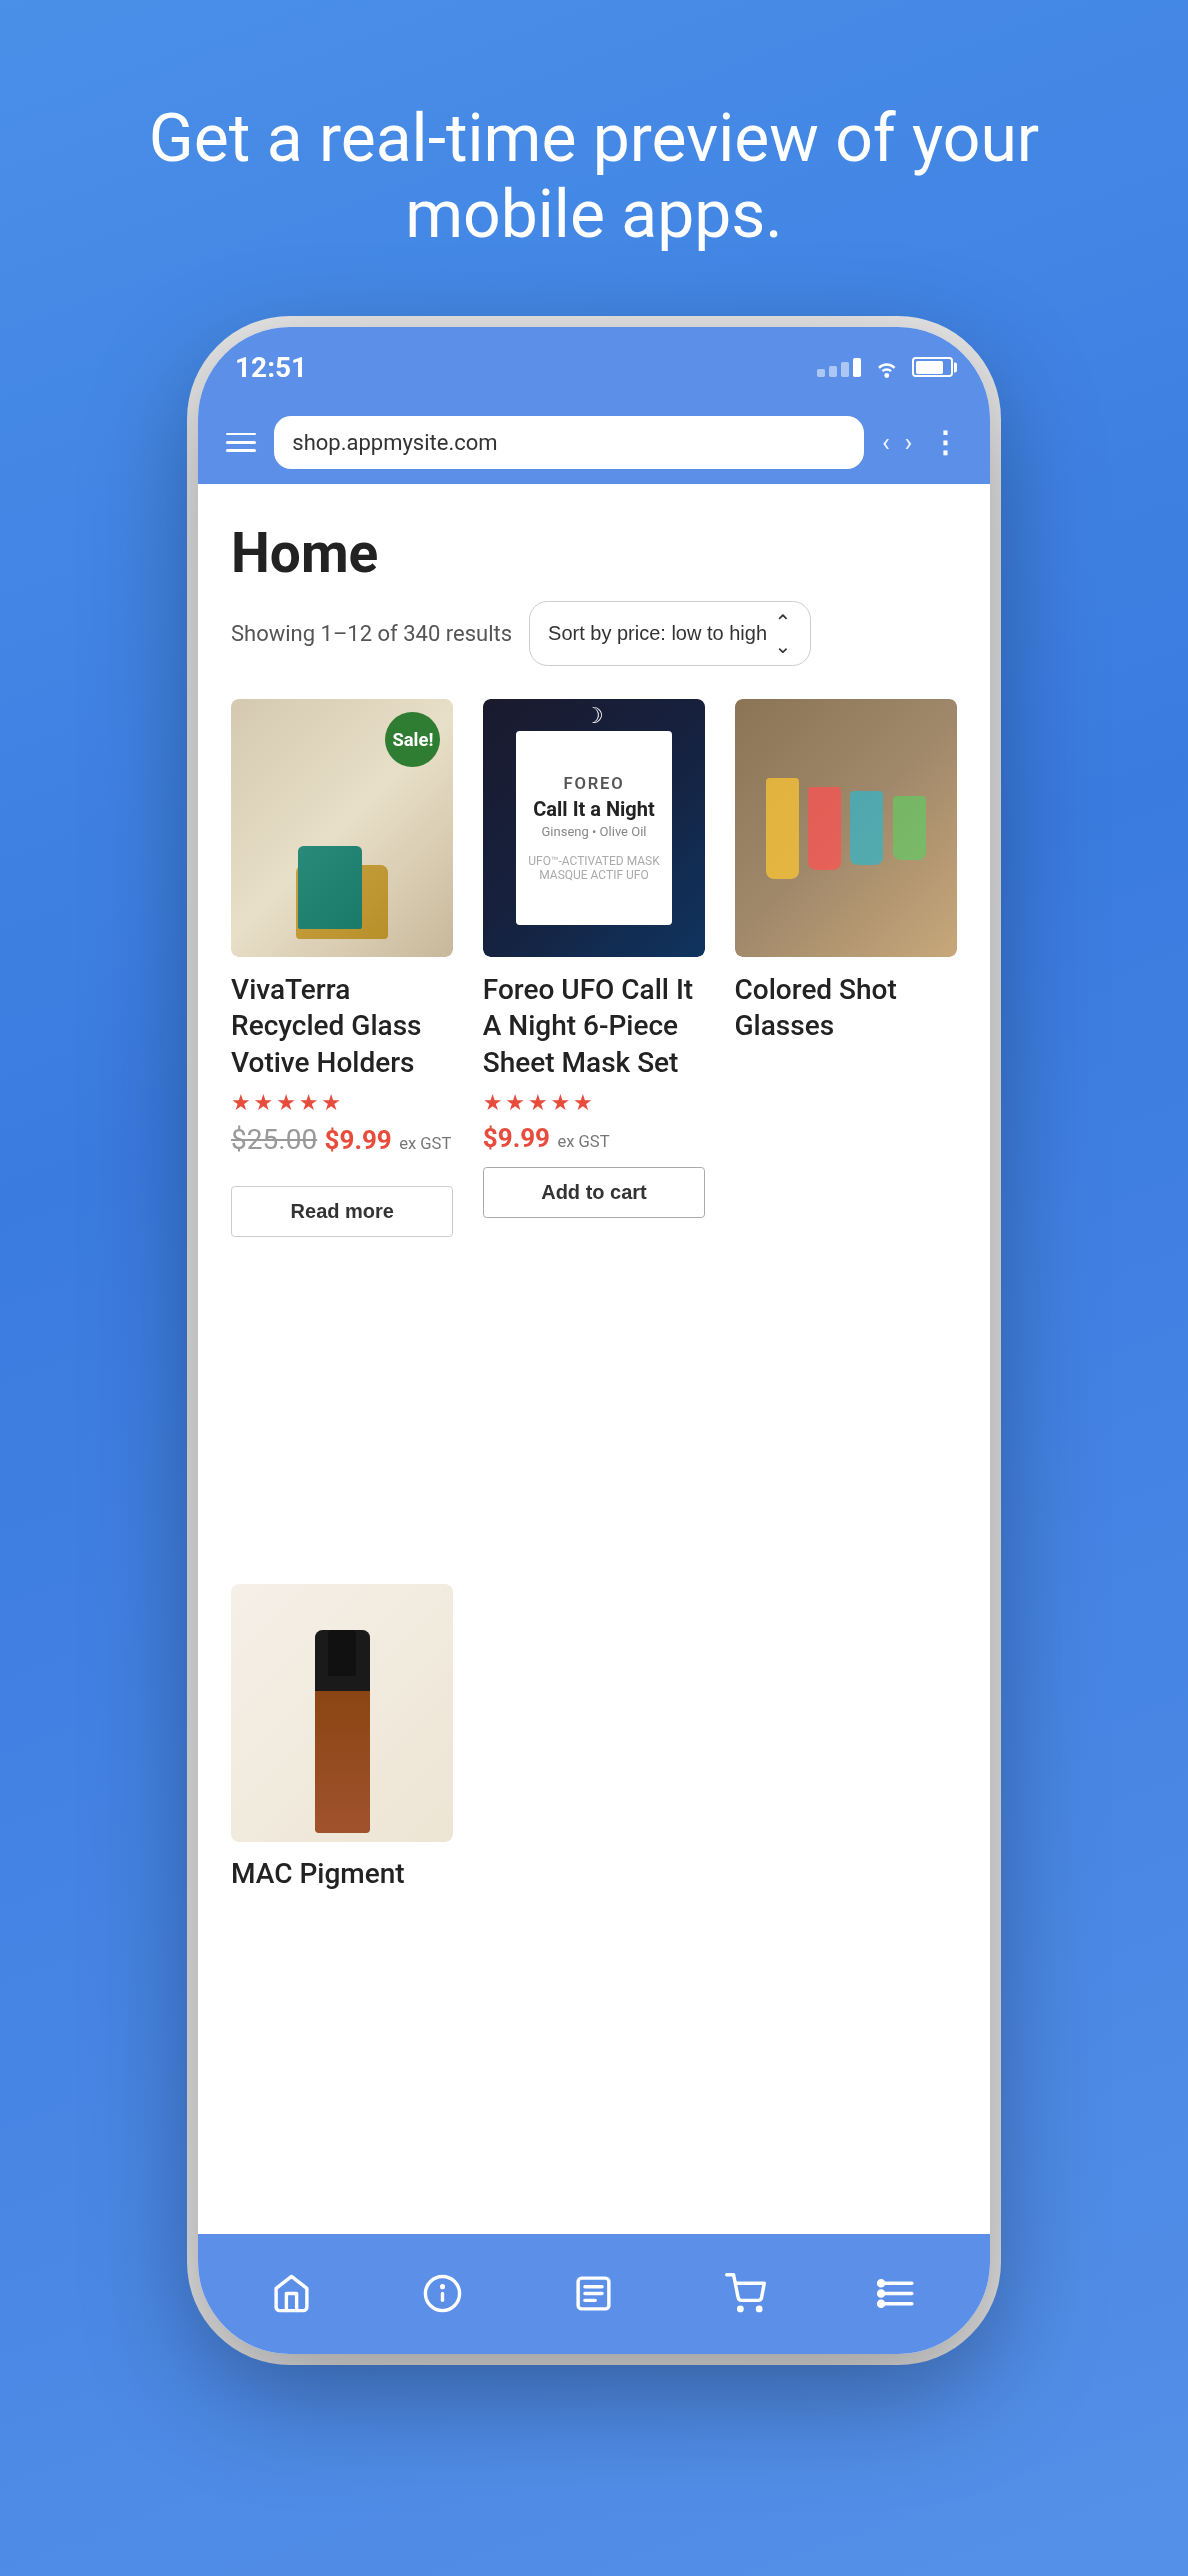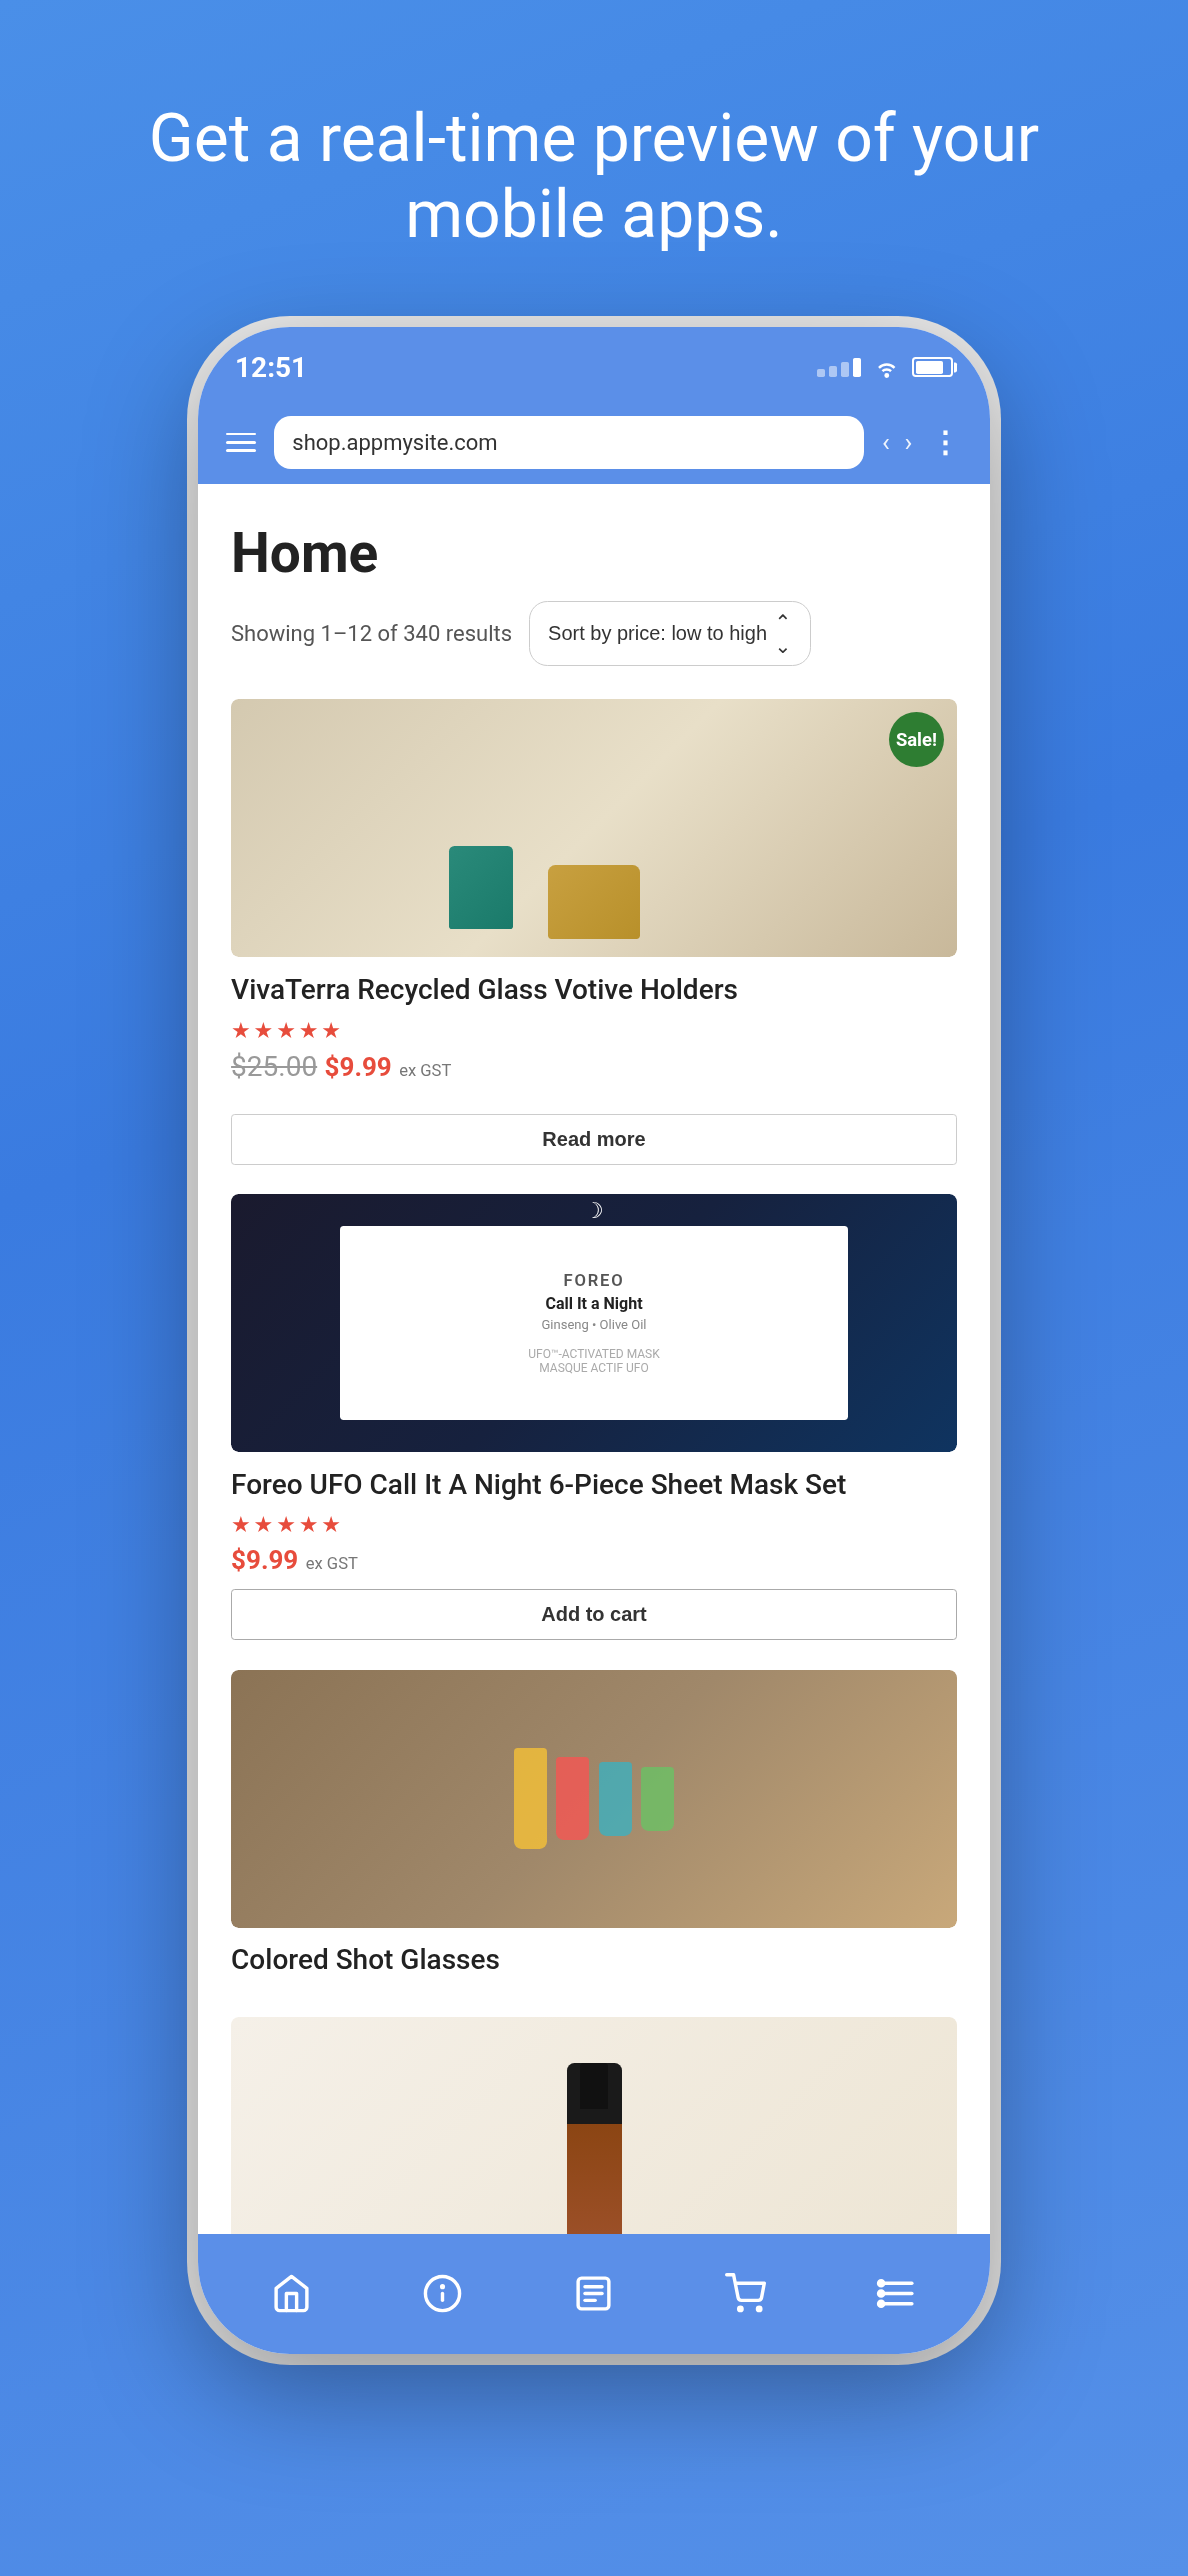--- a/index.html
+++ b/index.html
@@ -208,21 +208,21 @@
       background: white;
       cursor: pointer;
       display: flex;
       align-items: center;
       gap: 7.4px;
     }
 
     
     .products-grid {
       display: grid;
-      grid-template-columns: 1fr;
+      grid-template-columns: 1fr 1fr 1fr;
       gap: 0;
       padding: 0 18.4px;
       flex: 1;
       overflow: hidden;
     }
 
     .product-card {
       padding: 14.7px;
       display: flex;
       flex-direction: column;
@@ -308,21 +308,21 @@
     }
 
     .mask-brand {
       font-size: 16.6px;
       font-weight: 600;
       color: #555;
       letter-spacing: 1.8px;
     }
 
     .mask-name {
-      font-size: 16px;
+      font-size: 20px;
       font-weight: 700;
       color: #222;
       margin: 3.7px 0;
     }
 
     .mask-sub {
       font-size: 13px;
       color: #888;
     }
 

